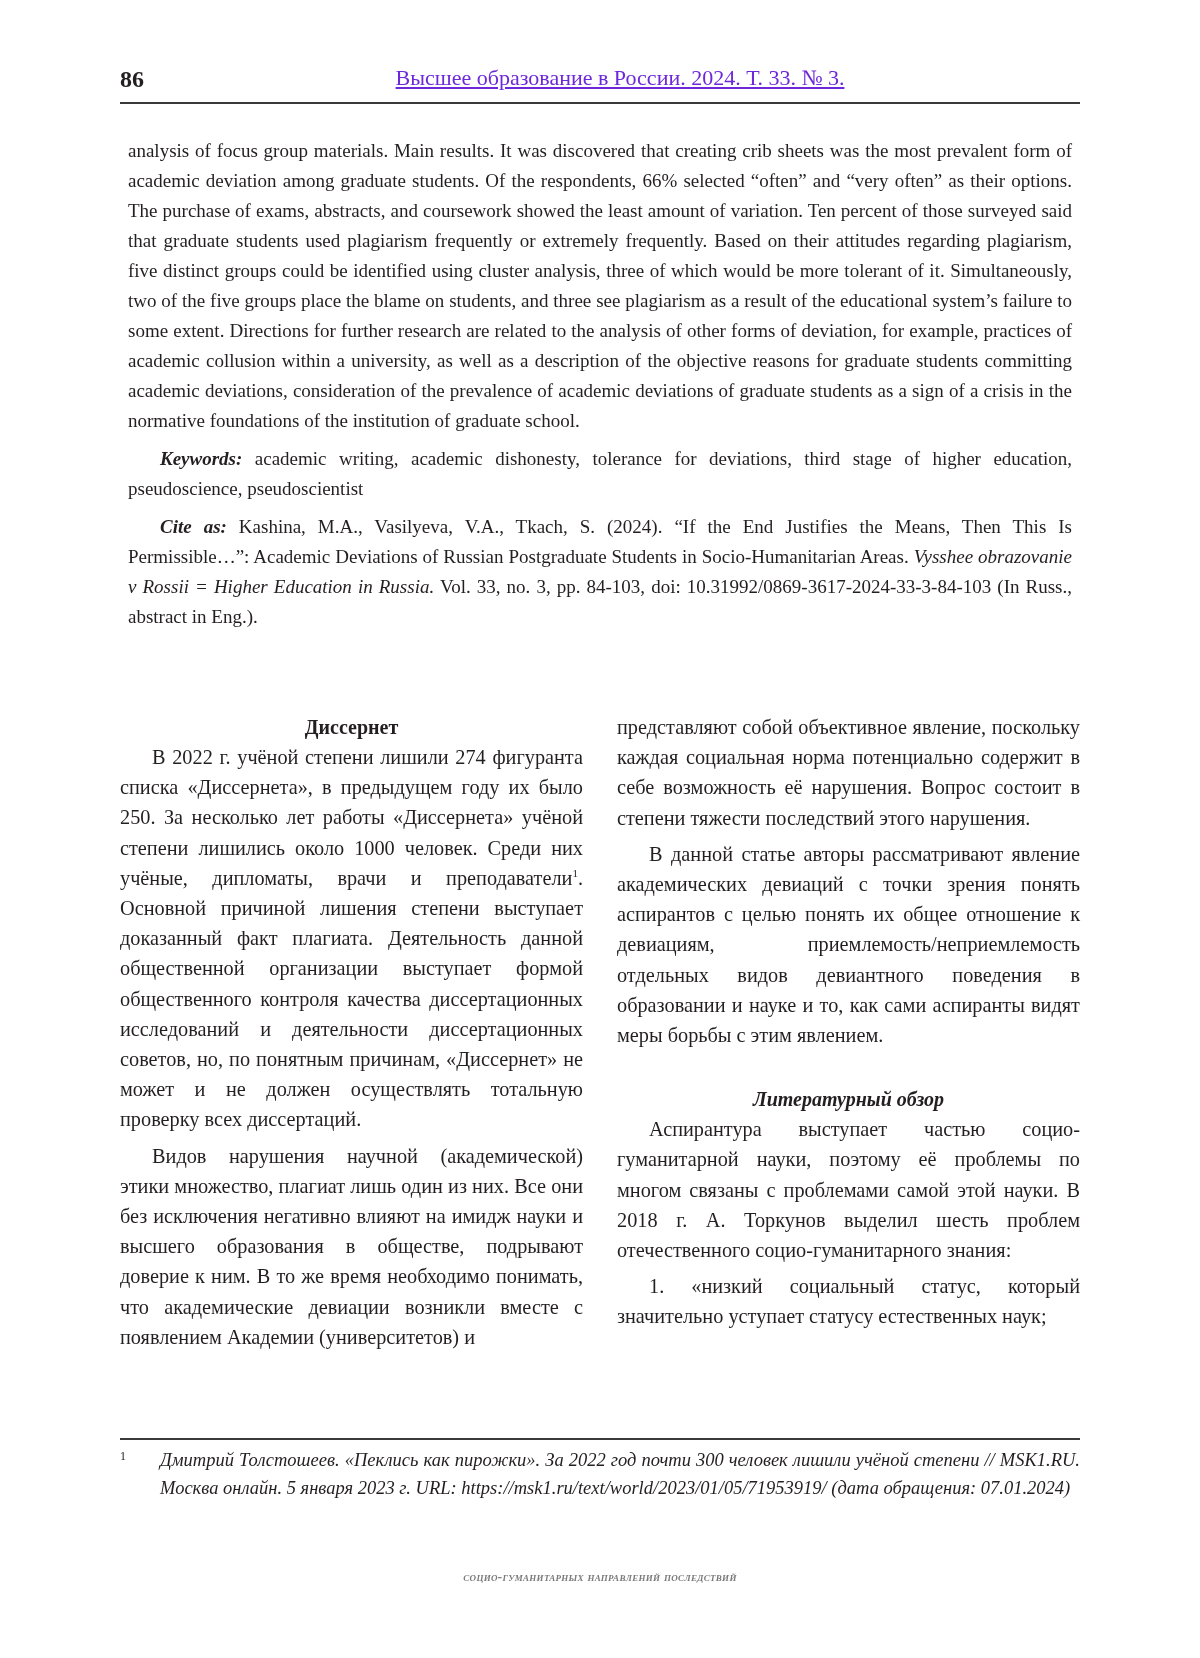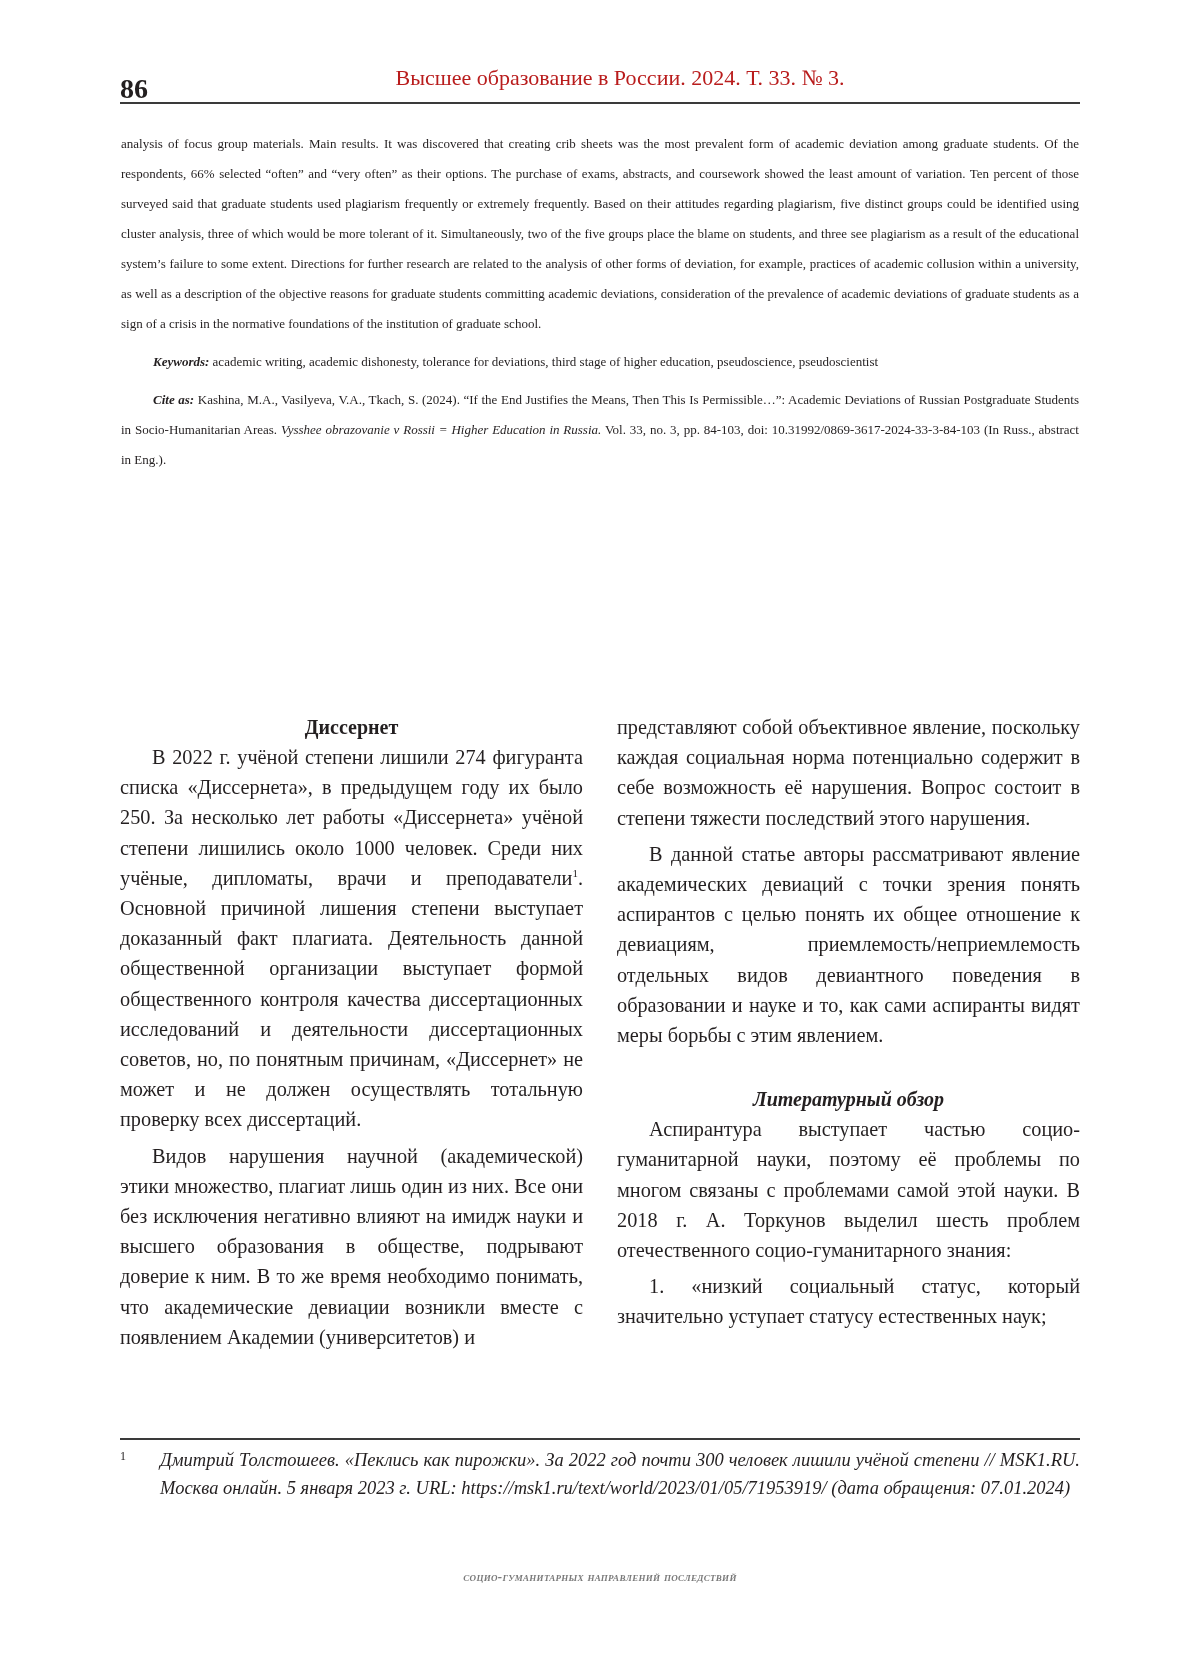--- a/index.html
+++ b/index.html
@@ -1,24 +1,24 @@
 <!DOCTYPE html>
 <html><head>
 <meta charset="utf-8">
 <style>
   html, body { margin: 0; padding: 0; background: #ffffff; }
   body { width: 1200px; height: 1658px; position: relative; overflow: hidden;
          font-family: "Liberation Serif", "DejaVu Serif", serif; color: #231f20; }
   .header { position: absolute; left: 120px; top: 60px; width: 960px; height: 44px; }
-  .page-num { position: absolute; left: 0; top: 13px; font-size: 28px; font-weight: bold; color: #231f20; }
-  .running-title { position: absolute; left: 0; right: 0; top: 5px; text-align: center; font-size: 22px; color: #b91c1c; padding-left: 40px; }
+  .page-num { position: absolute; left: 0; top: 6px; font-size: 24px; font-weight: bold; color: #231f20; }
+  .running-title { position: absolute; left: 0; right: 0; top: 5px; text-align: center; font-size: 22px; color: #6d28d9; padding-left: 40px; text-decoration: underline; }
   .header-rule { position: absolute; left: 0; right: 0; top: 42px; height: 2px; background: #3a3a3a; }
 
   .abstract { position: absolute; left: 120px; top: 128px; width: 960px; }
-  .abstract p { margin: 1px; font-size: 13px; line-height: 30px; text-align: justify; text-align-last: left; }
+  .abstract p { margin: 8px; font-size: 19px; line-height: 30px; text-align: justify; text-align-last: left; }
   .abstract p.kw, .abstract p.cite { text-indent: 32px; margin-top: 8px; }
   .lbl { font-weight: bold; font-style: italic; }
   .it { font-style: italic; }
 
   .col { position: absolute; top: 712px; width: 463px; }
   .col.left { left: 120px; }
   .col.right { left: 617px; }
   .col h2 { margin: 0; font-size: 20px; font-weight: bold; text-align: center; line-height: 30px; }
   .col p { margin: 0; font-size: 20.3px; line-height: 30.2px; text-align: justify; text-align-last: left; text-indent: 32px; }
   .col p.cont { text-indent: 0; }

